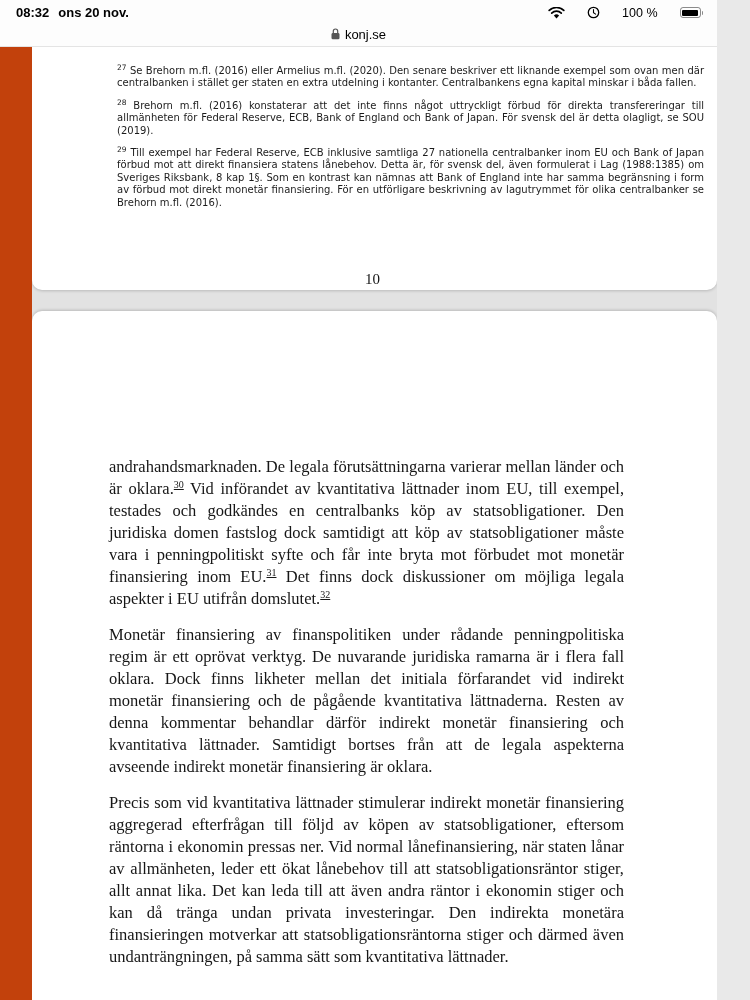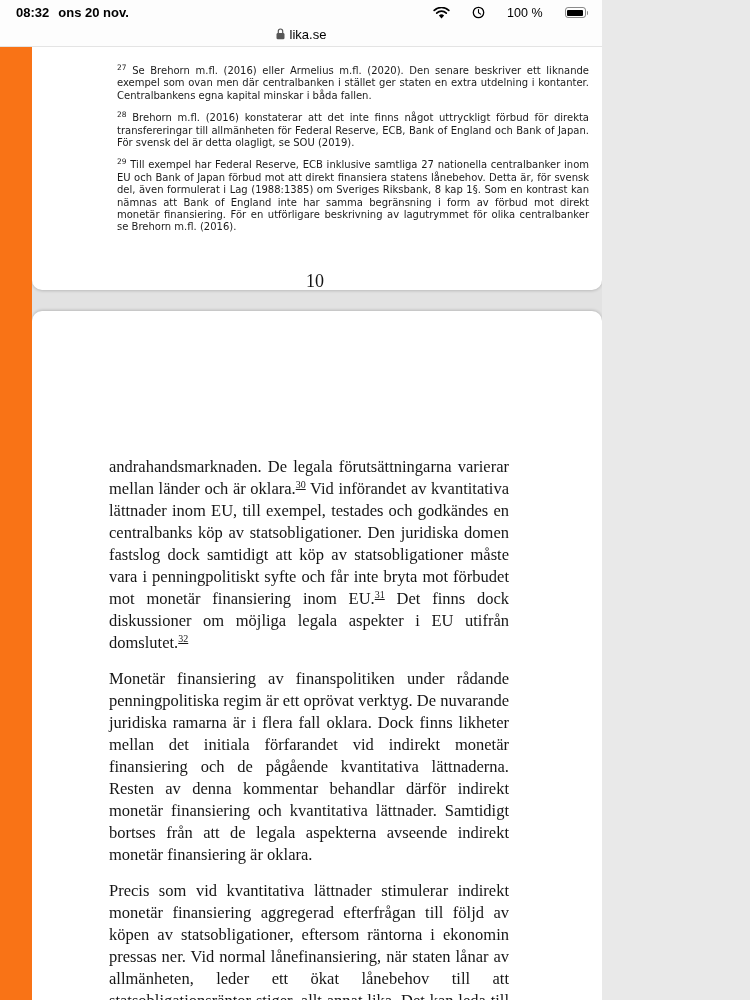--- a/index.html
+++ b/index.html
@@ -1,19 +1,19 @@
 <!DOCTYPE html>
 <html lang="sv"><head>
 <meta charset="utf-8">
 <style>
   * { margin:0; padding:0; box-sizing:border-box; }
   html,body { width:750px; height:1000px; overflow:hidden; }
   body { background:#e9e9e9; font-family:"Liberation Sans","DejaVu Sans",sans-serif; }
 
-  .screen { width:602px; height:1000px; display:flex; flex-direction:column; background:#f97316; }
+  .screen { width:717px; height:1000px; display:flex; flex-direction:column; background:#c2410c; }
 
   
   .status-bar { flex:0 0 22px; display:flex; align-items:center; justify-content:space-between;
                 padding:3px 14px 0 16px; font-size:13px; color:#000; background:#fdfdfd; }
   .status-left { display:flex; gap:9px; align-items:baseline; }
   .st-time { font-weight:600; }
   .st-date { font-weight:700; }
   .status-right { display:flex; gap:22px; align-items:center; }
   .battery-pct { font-size:12.5px; font-weight:400; }
   .icon { display:inline-flex; align-items:center; }
@@ -35,21 +35,21 @@
               box-shadow:0 1px 3px rgba(0,0,0,.18); padding:18px 13px 0 85px; position:relative; }
   .page-gap { flex:0 0 21px; height:21px; }
   .page-bottom { flex:1 1 auto; border-radius:10px 10px 0 0;
                  box-shadow:0 -1px 3px rgba(0,0,0,.18); padding:145px 93px 0 77px; }
 
   
   .footnote { font-family:"DejaVu Sans",sans-serif; font-size:10px; line-height:12.4px;
               text-align:justify; color:#1b1b1b; margin-bottom:10px; }
   .fn-num { font-size:7.5px; line-height:0; vertical-align:super; }
   .page-num { position:absolute; left:0; right:4px; top:224px; text-align:center;
-              font-family:"Liberation Serif","DejaVu Serif",serif; font-size:18px; color:#141414; }
+              font-family:"Liberation Serif","DejaVu Serif",serif; font-size:15px; color:#141414; }
 
   
   .body-text { font-family:"Liberation Serif","DejaVu Serif",serif; font-size:16.5px;
                line-height:22px; color:#161616; text-align:justify; hyphens:auto; -webkit-hyphens:auto; }
   .body-text p { margin:0 0 14px 0; }
   .body-ref { font-size:10px; line-height:0; vertical-align:super;text-decoration:underline; }
   .doc-heading { font-family:"Liberation Serif","DejaVu Serif",serif; font-size:22.5px;
                  line-height:33px; font-weight:400; color:#161616; margin-top:26px; text-align:left; }
 </style>
 </head>
@@ -87,21 +87,21 @@
   </div>
 
   <div class="safari-bar">
     <div class="url-pill">
       <span class="icon">
         <svg width="9" height="12" viewBox="0 0 9 12">
           <rect x="0.5" y="5" width="8" height="6.3" rx="1.4" fill="#565656"></rect>
           <path d="M2.3 5 V3.2 a2.2 2.2 0 0 1 4.4 0 V5" stroke="#565656" stroke-width="1.2" fill="none"></path>
         </svg>
       </span>
-      <span class="url-text">lika.se</span>
+      <span class="url-text">konj.se</span>
     </div>
   </div>
 
   <div class="viewer">
 
     <div class="page page-top">
       <p class="footnote"><sup class="fn-num">27</sup> <span>Se Brehorn m.fl. (2016) eller Armelius m.fl. (2020). Den senare beskriver ett liknande exempel som ovan men där centralbanken i stället ger staten en extra utdelning i kontanter. Centralbankens egna kapital minskar i båda fallen.</span></p>
       <p class="footnote"><sup class="fn-num">28</sup> <span>Brehorn m.fl. (2016) konstaterar att det inte finns något uttryckligt förbud för direkta transfereringar till allmänheten för Federal Reserve, ECB, Bank of England och Bank of Japan. För svensk del är detta olagligt, se SOU (2019).</span></p>
       <p class="footnote"><sup class="fn-num">29</sup> <span>Till exempel har Federal Reserve, ECB inklusive samtliga 27 nationella centralbanker inom EU och Bank of Japan förbud mot att direkt finansiera statens lånebehov. Detta är, för svensk del, även formulerat i Lag (1988:1385) om Sveriges Riksbank, 8 kap 1§. Som en kontrast kan nämnas att Bank of England inte har samma begränsning i form av förbud mot direkt monetär finansiering. För en utförligare beskrivning av lagutrymmet för olika centralbanker se Brehorn m.fl. (2016).</span></p>
       <div class="page-num">10</div>

